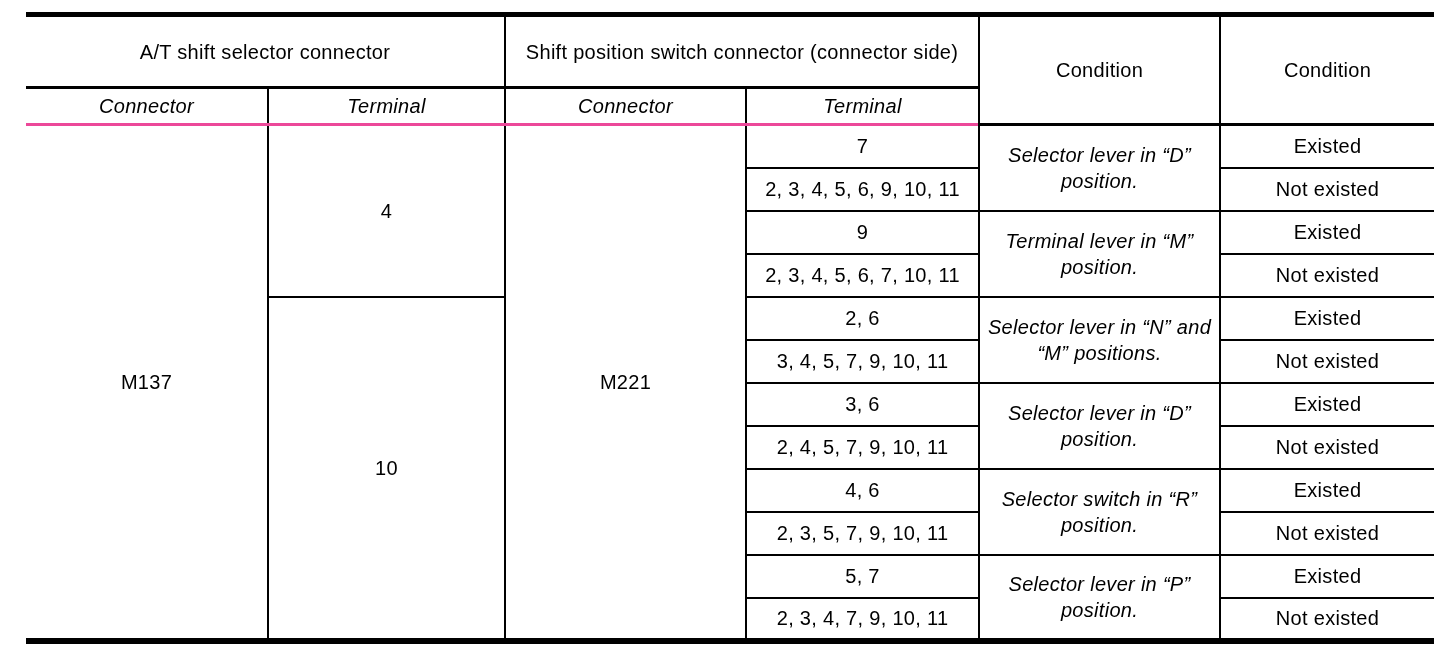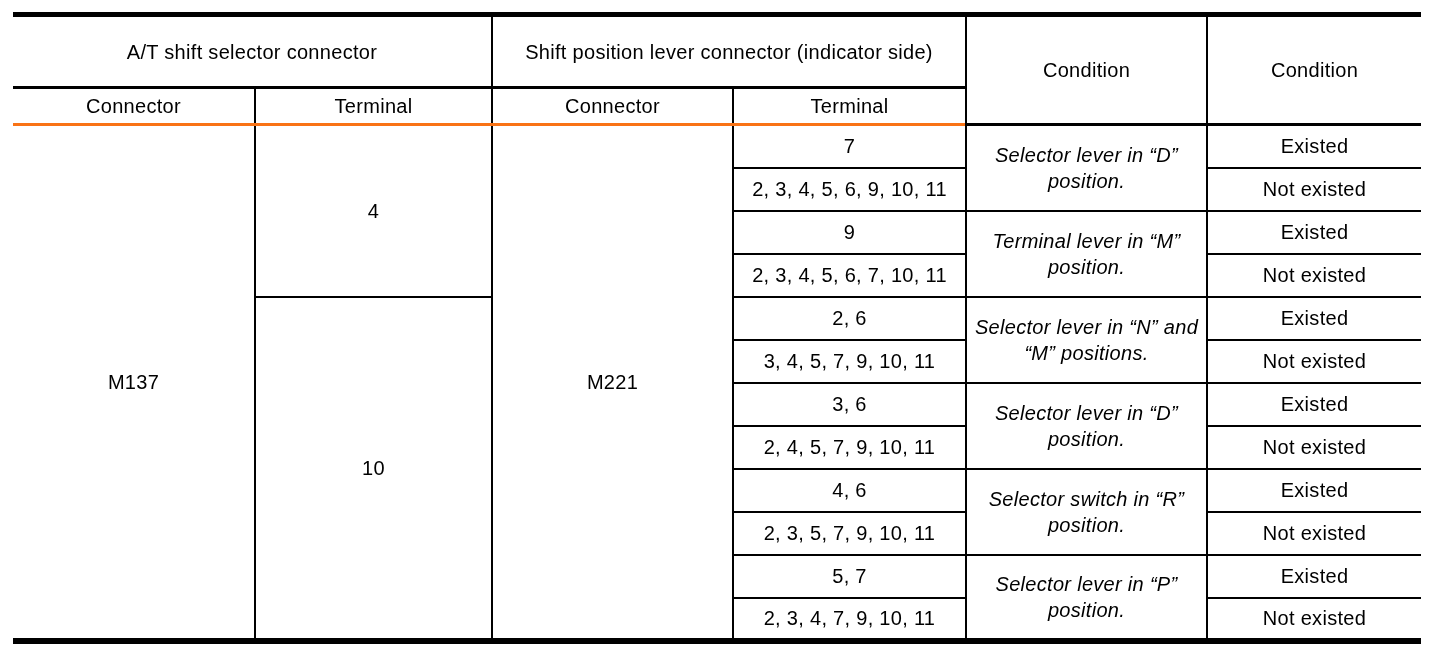--- a/index.html
+++ b/index.html
@@ -7,20 +7,21 @@
     padding: 0;
     background: #ffffff;
     width: 1456px;
     height: 654px;
     overflow: hidden;
     font-family: "Liberation Sans", sans-serif;
     color: #000;
   }
   .page {
     padding: 12px 0 0 13px;
+    margin-left: 13px;
   }
   table.continuity {
     border-collapse: collapse;
     table-layout: fixed;
     width: 1408px;
     border-top: 5px solid #000;
     border-bottom: 6px solid #000;
     font-size: 20px;
     letter-spacing: 0.3px;
     line-height: 1.3;
@@ -34,21 +35,21 @@
     padding: 2px 4px;
     overflow: hidden;
   }
   
   .c-at-conn, .h-at-group, .h-at-conn { border-left: 0 !important; }
   .c-cont, .h-cont { border-right: 0 !important; }
 
   thead tr.h1 { height: 73px; }
   thead tr.h2 { height: 37px; }
   thead tr.h1 th { border-bottom: 3px solid #000; }
-  thead tr.h2 th { border-bottom: 3px solid #f97316; }
+  thead tr.h2 th { border-bottom: 3px solid #ec4899; font-style: italic; }
   thead th.h-span2 { border-bottom: 3px solid #000; }
   .h-sps { padding: 2px 34px; }
 
   tbody tr { height: 43px; }
   td.c-cond {
     text-align: left;
     padding-left: 27px;
     padding-right: 8px;
     font-style: italic;
   }
@@ -62,21 +63,21 @@
       <col style="width:242px">
       <col style="width:237px">
       <col style="width:241px">
       <col style="width:233px">
       <col style="width:241px">
       <col style="width:214px">
     </colgroup>
     <thead>
       <tr class="h1">
         <th colspan="2" class="h-at-group">A/T shift selector connector</th>
-        <th colspan="2" class="h-sps">Shift position lever connector (indicator side)</th>
+        <th colspan="2" class="h-sps">Shift position switch connector (connector side)</th>
         <th rowspan="2" class="h-cond h-span2">Condition</th>
         <th rowspan="2" class="h-cont h-span2">Condition</th>
       </tr>
       <tr class="h2">
         <th class="h-at-conn">Connector</th>
         <th>Terminal</th>
         <th>Connector</th>
         <th>Terminal</th>
       </tr>
     </thead>

